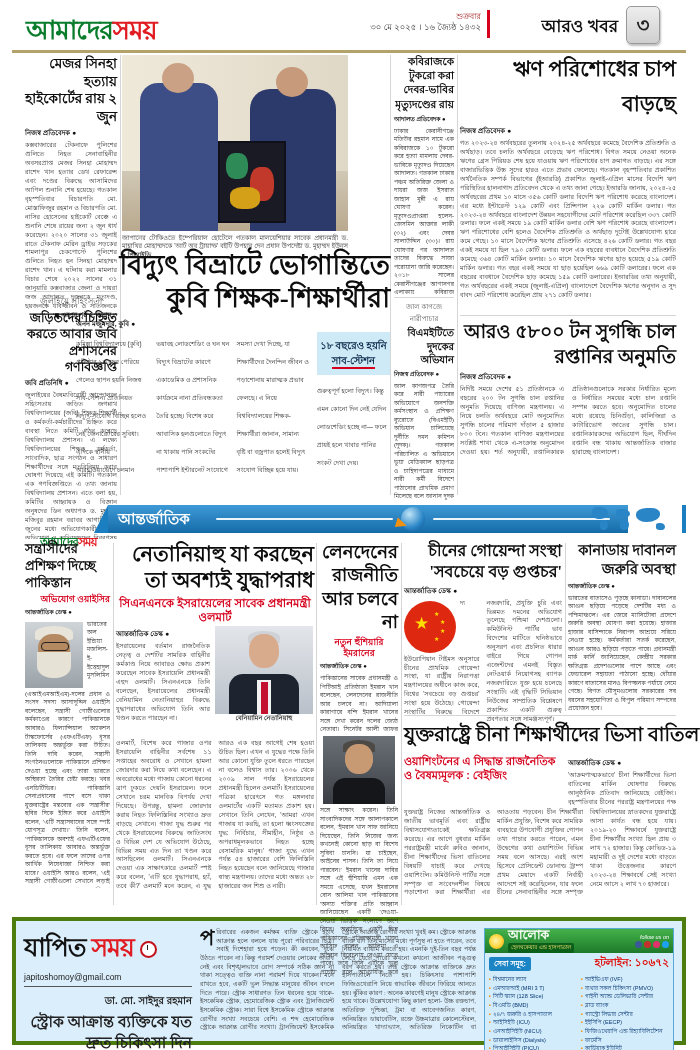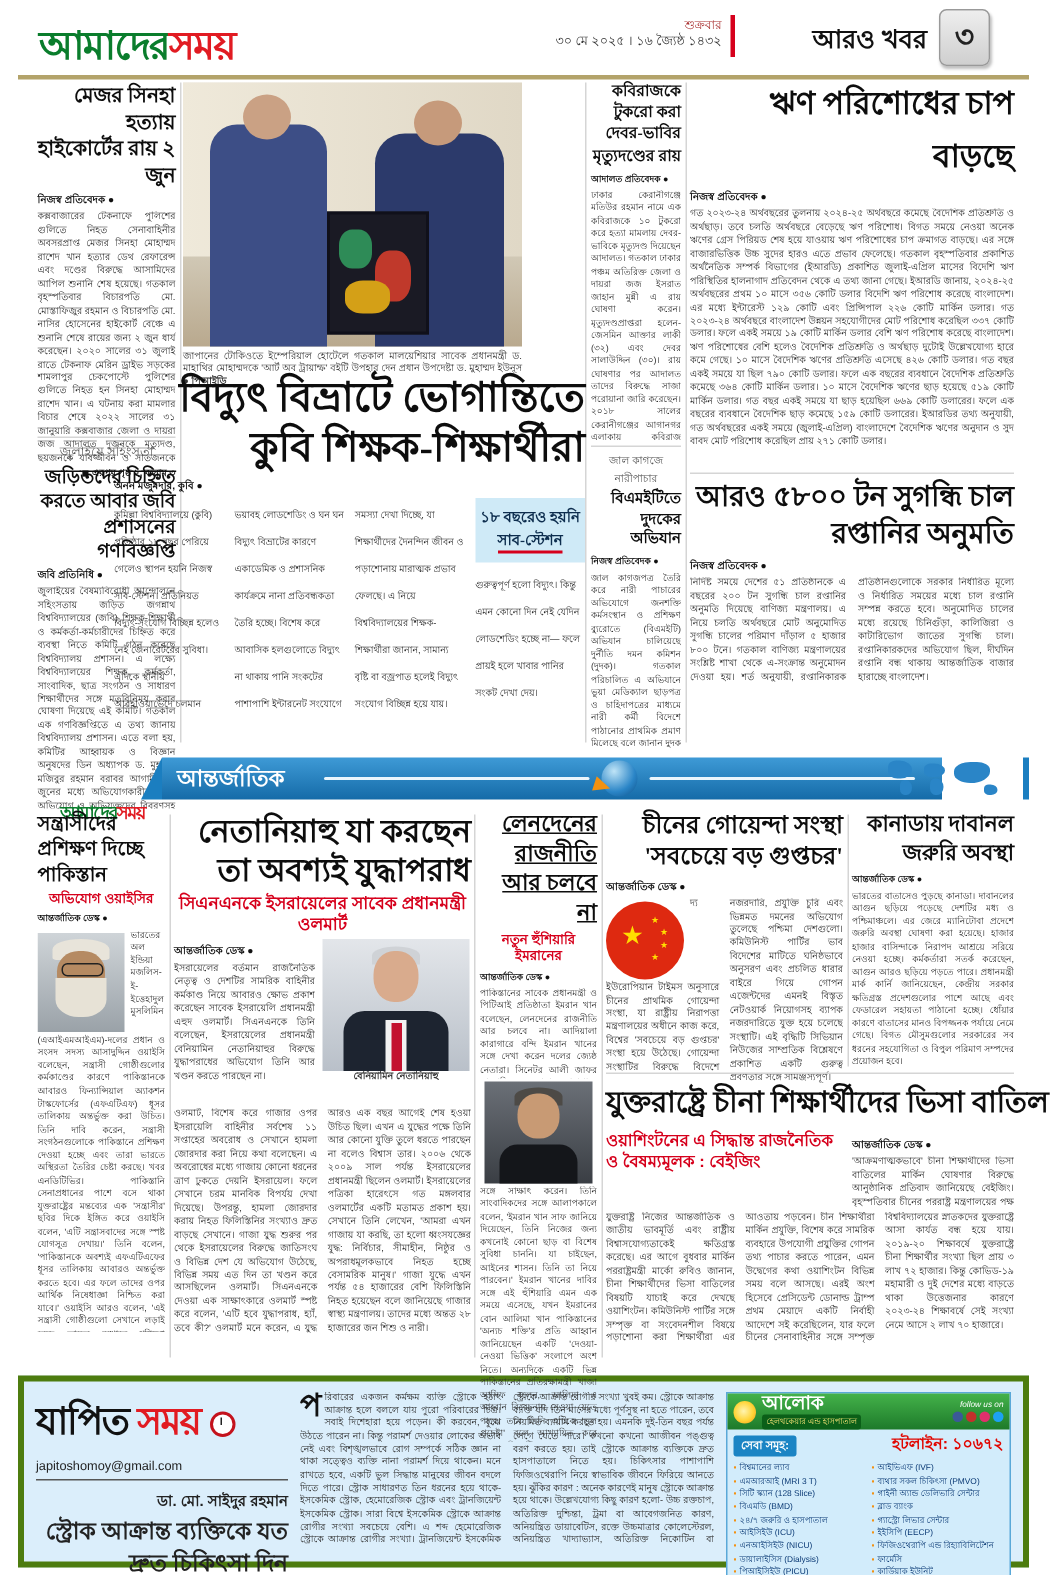--- a/index.html
+++ b/index.html
@@ -81,40 +81,40 @@
   .map .m3{left:26px;top:4px;width:14px;height:9px;}
   .map .m4{left:30px;top:14px;width:9px;height:11px;}
   .map .m5{left:46px;top:3px;width:24px;height:14px;border-radius:50% 40% 60% 50%;}
   .map .m6{left:66px;top:18px;width:9px;height:7px;}
   .band .edge{position:absolute;right:0;top:0;width:4px;height:28px;background:#1b7ec0;}
 
   
   .intl{position:relative;height:372px;}
   .a-pak{position:absolute;left:25px;top:2px;width:85px;}
   .a-pak h3{font-size:13px;line-height:1.3;text-align:left;}
-  .a-pak .redsub{font-size:9px;text-align:center;}
+  .a-pak .redsub{font-size:9px;text-align:right;}
   .ph-owaisi{width:58px;height:66px;float:left;margin:2px 4px 2px 0;background:linear-gradient(#cfd4d8,#9aa2a8);position:relative;}
   .ph-owaisi .cap2{position:absolute;left:10px;top:4px;width:38px;height:14px;background:#e8e4da;border-radius:50% 50% 10% 10%;}
   .ph-owaisi .face{position:absolute;left:13px;top:12px;width:32px;height:30px;background:#b58a62;border-radius:45%;}
   .ph-owaisi .beard{position:absolute;left:12px;top:30px;width:34px;height:26px;background:#e7e2d6;border-radius:0 0 45% 45%;}
   .ph-owaisi .glass{position:absolute;left:16px;top:20px;width:26px;height:7px;border:1.5px solid #222;border-radius:4px;}
   .a-neta{position:absolute;left:116px;top:2px;width:198px;}
   .a-neta h3{font-size:21px;line-height:1.25;}
   .a-neta .redsub{font-size:11.5px;}
   .neta-row{display:flex;gap:5px;margin-top:2px;}
   .neta-row .colL{width:94px;}
   .ph-neta{width:98px;height:88px;background:linear-gradient(#e3e6ea,#b9c0c9);position:relative;overflow:hidden;}
   .ph-neta .suit{position:absolute;left:14px;bottom:-4px;width:70px;height:44px;background:#1d2430;border-radius:14px 14px 0 0;}
   .ph-neta .shirt{position:absolute;left:42px;bottom:0;width:14px;height:34px;background:#f2f2f2;}
   .ph-neta .tie{position:absolute;left:46px;bottom:0;width:7px;height:32px;background:#c3122f;}
   .ph-neta .head{position:absolute;left:34px;top:8px;width:30px;height:34px;background:#d9ab8d;border-radius:46%;}
   .ph-neta .hair{position:absolute;left:33px;top:5px;width:32px;height:12px;background:#cfd2d6;border-radius:50% 50% 0 0;}
   .neta-body{column-count:2;column-gap:7px;height:168px;overflow:hidden;margin-top:3px;}
   .a-len{position:absolute;left:320px;top:2px;width:78px;}
-  .a-len h3{font-size:15px;line-height:1.3;text-decoration:underline;}
+  .a-len h3{font-size:18px;line-height:1.3;}
   .a-len .redsub{font-size:9px;}
   .ph-imran{width:72px;height:68px;margin:2px auto;background:linear-gradient(#6b7077,#3a3e44);position:relative;overflow:hidden;}
   .ph-imran .head{position:absolute;left:22px;top:8px;width:28px;height:30px;background:#c89a74;border-radius:46%;}
   .ph-imran .hair{position:absolute;left:20px;top:4px;width:32px;height:12px;background:#4d4a46;border-radius:50% 50% 0 0;}
   .ph-imran .body{position:absolute;left:10px;bottom:-4px;width:52px;height:30px;background:#14161a;border-radius:12px 12px 0 0;}
   .a-china{position:absolute;left:404px;top:2px;width:158px;}
   .a-china h3{font-size:16px;line-height:1.3;}
   .china-body{column-count:2;column-gap:7px;height:128px;overflow:hidden;}
   .flag{width:52px;height:52px;border-radius:50%;background:#de2910;position:relative;float:left;margin:2px 4px 2px 0;break-inside:avoid;}
   .flag .big{position:absolute;left:10px;top:14px;color:#ffde00;font-size:17px;line-height:1;}

